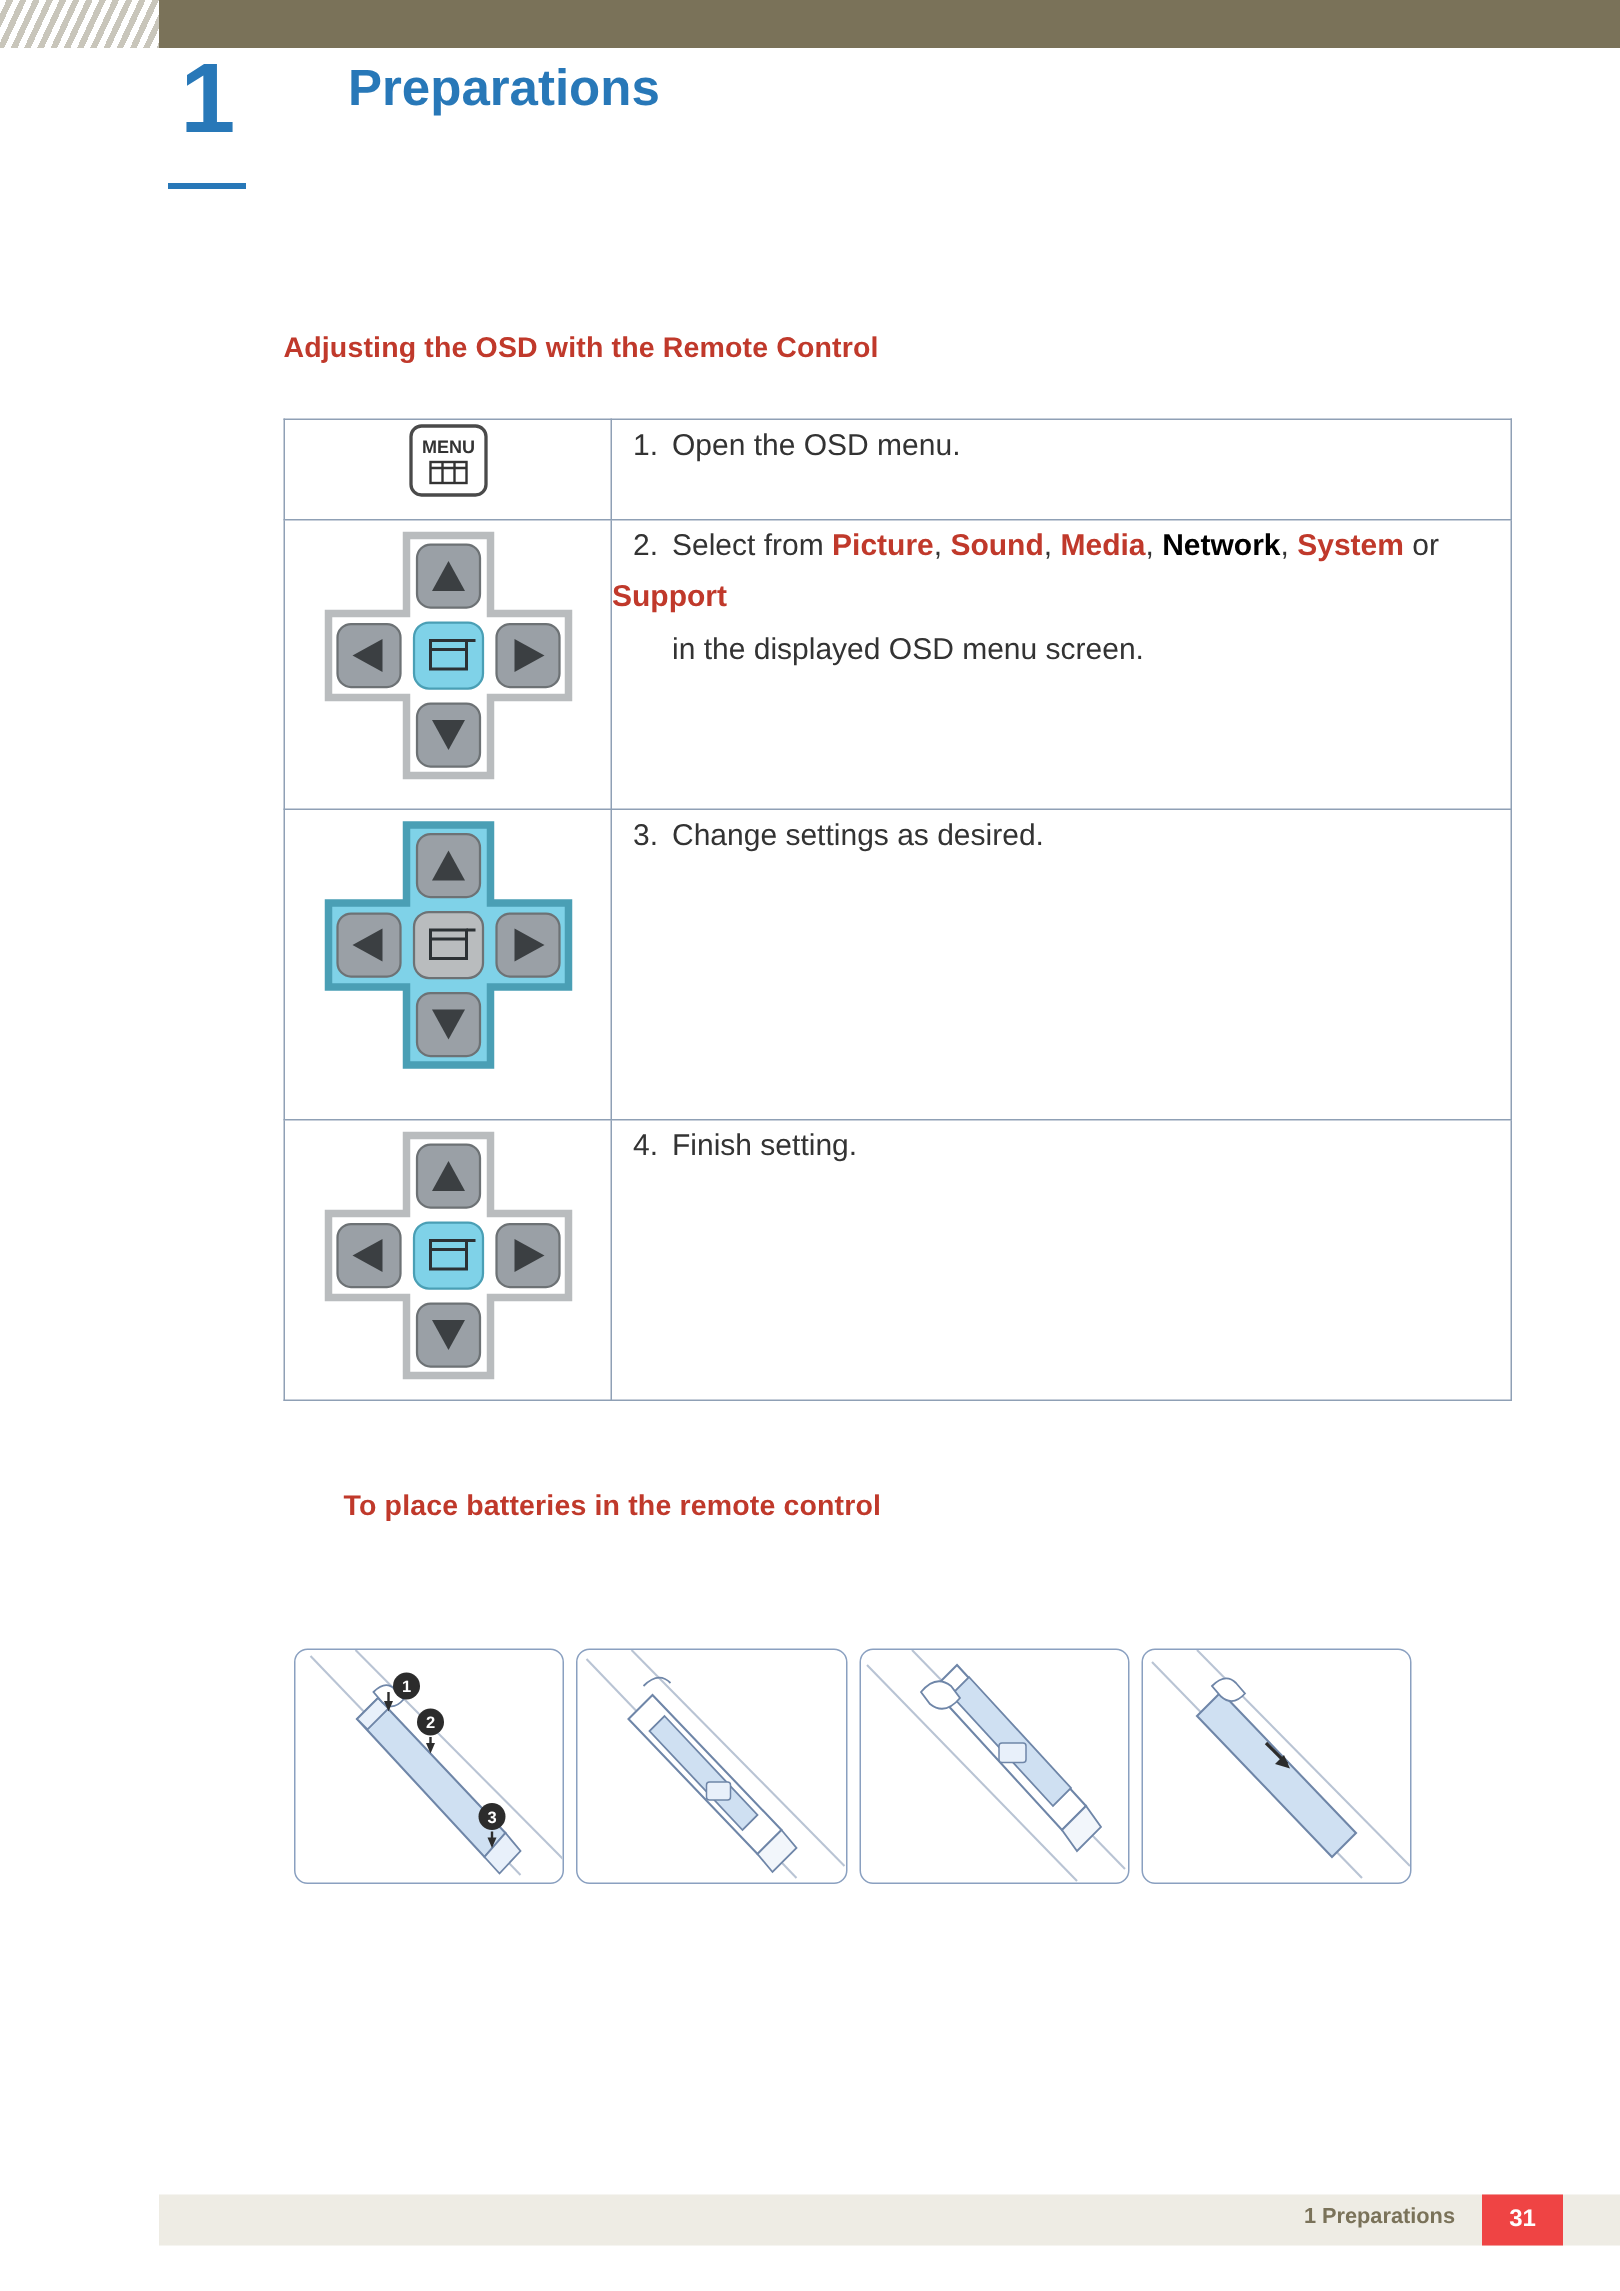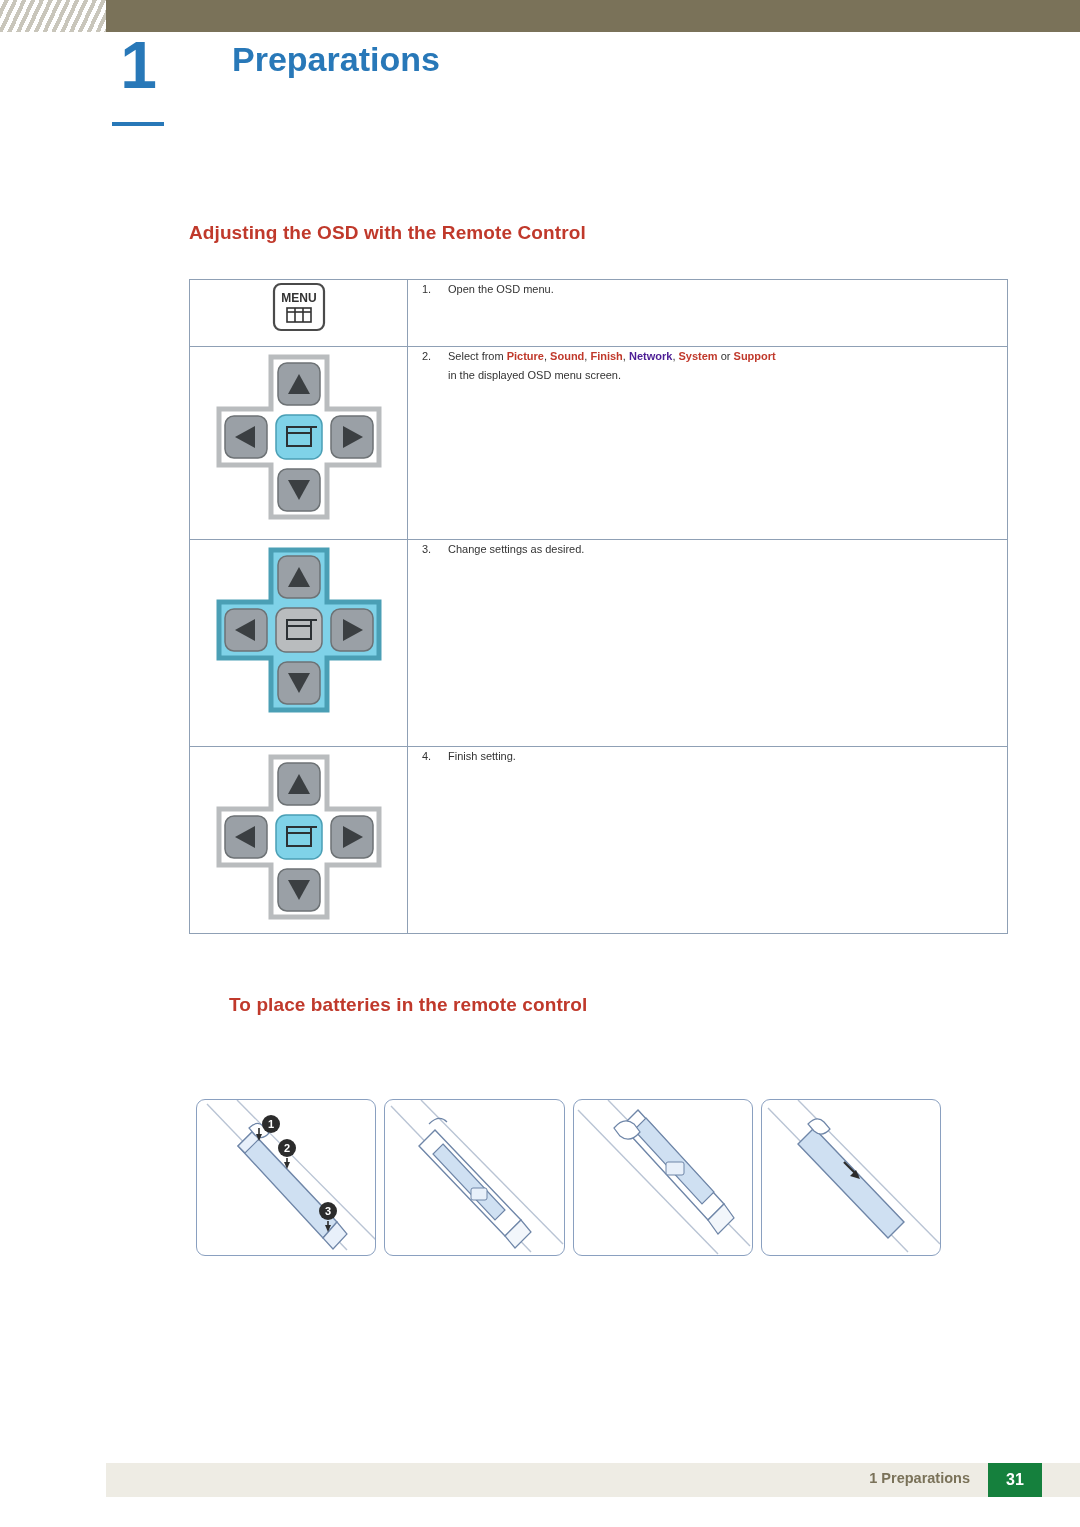--- a/index.html
+++ b/index.html
@@ -105,36 +105,36 @@
     padding: 0;
   }
   .cell-icon {
     width: 218px;
     text-align: center;
     vertical-align: middle;
     text-decoration: underline;
   }
   .cell-text {
     padding: 17px 10px 10px 6px;
-    font-size: 11px;
+    font-size: 20px;
     color: #333333;
     line-height: 1.72;
   }
   .step-num {
     display: inline-block;
     width: 40px;
     text-align: left;
     padding-left: 14px;
     box-sizing: border-box;
   }
   .kw { font-weight: bold; }
   .kw-picture { color: #c0392b; margin-top: 11px; }
   .kw-sound { color: #c0392b; }
   .kw-media { color: #c0392b; }
-  .kw-network { color: #4c1d95; }
+  .kw-network { color: #000000; }
   .kw-system { color: #c0392b; }
   .kw-support { color: #c0392b; }
   .step-indent { padding-left: 40px; display: block; }
 
   .row-menu td { height: 66px; }
   .row-dpad1 td { height: 192px; }
   .row-dpad2 td { height: 206px; }
   .row-dpad3 td { height: 186px; }
   .row-exit td { height: 66px; }
 
@@ -176,21 +176,21 @@
     right: 110px; top: 7px;
     font-size: 14.5px;
     font-weight: bold;
     color: #7a7259;
   }
   .footer-page {
     position: absolute;
     right: 38px; top: 0;
     width: 54px;
     height: 34px;
-    background: #15803d;
+    background: #ef4444;
     color: #ffffff;
     font-size: 16px;
     font-weight: bold;
     text-align: center;
     line-height: 34px;
   }
 </style>
 </head>
 <body>
 
@@ -248,21 +248,21 @@
             <rect x="132" y="69" width="42" height="42" rx="9" fill="#9aa0a6" stroke="#6d7275" stroke-width="1.5"></rect>
             <polygon points="164,90 144,79 144,101" fill="#3b3f42"></polygon>
 
             <rect x="77" y="68" width="46" height="44" rx="10" fill="#7fd2e8" stroke="#4a9fb5" stroke-width="1.5"></rect>
             <rect x="88" y="80" width="24" height="19" fill="none" stroke="#2c3134" stroke-width="2"></rect>
             <line x1="88" y1="86" x2="112" y2="86" stroke="#2c3134" stroke-width="2"></line>
             <line x1="112" y1="80" x2="118" y2="80" stroke="#2c3134" stroke-width="2"></line>
           </svg>
         </td>
         <td class="cell-text">
-          <span class="step-num">2.</span><span>Select from </span><span class="kw kw-picture">Picture</span>, <span class="kw kw-sound">Sound</span>, <span class="kw kw-media">Finish</span>, <span class="kw kw-network">Network</span>, <span class="kw kw-system">System</span><span> or </span><span class="kw kw-support">Support</span>
+          <span class="step-num">2.</span><span>Select from </span><span class="kw kw-picture">Picture</span>, <span class="kw kw-sound">Sound</span>, <span class="kw kw-media">Media</span>, <span class="kw kw-network">Network</span>, <span class="kw kw-system">System</span><span> or </span><span class="kw kw-support">Support</span>
           <span class="step-indent">in the displayed OSD menu screen.</span>
         </td>
       </tr>
 
       <tr class="row-dpad2">
         <td class="cell-icon">
           <svg width="200" height="180" viewBox="0 0 200 180">
             <path d="M72 10 h56 v52 h52 v56 h-52 v52 h-56 v-52 h-52 v-56 h52 z" fill="#7fd2e8" stroke="#4a9fb5" stroke-width="5"></path>
             <rect x="79" y="16" width="42" height="42" rx="9" fill="#9aa0a6" stroke="#6d7275" stroke-width="1.5"></rect>
             <polygon points="100,27 111,47 89,47" fill="#3b3f42"></polygon>

